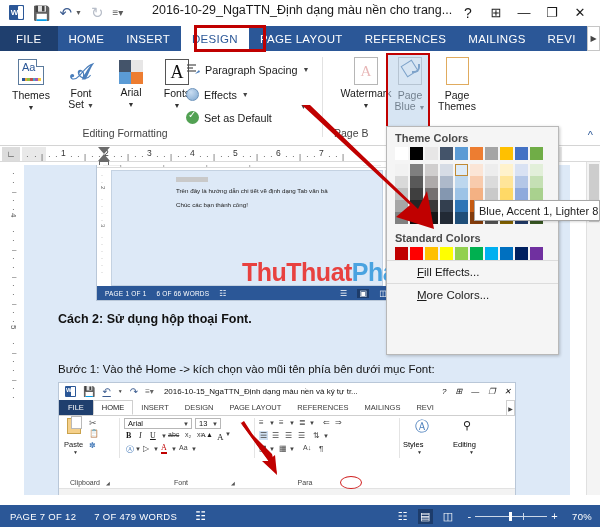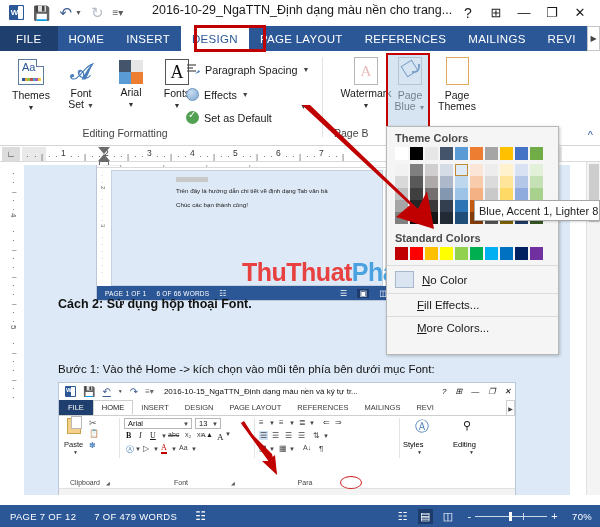--- a/index.html
+++ b/index.html
@@ -649,21 +649,21 @@
         <span>6 OF 66 WORDS</span>
         <span class="vbtn">☷</span>
         <span class="right">
           <span class="vbtn">☰</span>
           <span class="vbtn on">▣</span>
           <span class="vbtn">◫</span>
         </span>
       </div>
     </div>
 
-    <div class="dl" style="top:132px; font-size:12.5px; font-weight:bold;">Cách 2: Sử dụng hộp thoại Font.</div>
+    <div class="dl" style="top:147px; font-size:12.5px; font-weight:bold;">Cách 2: Sử dụng hộp thoại Font.</div>
     <div class="dl" style="top:198px; font-size:11.5px;">Bước 1: Vào thẻ Home -&gt; kích chọn vào mũi tên phía bên dưới mục Font:</div>
 
     <div id="emb2">
       <div class="e2title">
         <div class="e2logo">
             <span>W</span>
           </div>
         <span class="e2qi">💾</span>
         <span class="e2qi u">↶</span>
         <span class="e2qi" style="font-size:5px;color:#444;">▼</span>
@@ -878,24 +878,20 @@
         <div class="sw" style="background: rgb(255, 192, 0);"></div>
         <div class="sw" style="background: rgb(255, 255, 0);"></div>
         <div class="sw" style="background: rgb(146, 208, 80);"></div>
         <div class="sw" style="background: rgb(0, 176, 80);"></div>
         <div class="sw" style="background: rgb(0, 176, 240);"></div>
         <div class="sw" style="background: rgb(0, 112, 192);"></div>
         <div class="sw" style="background: rgb(0, 32, 96);"></div>
         <div class="sw" style="background: rgb(112, 48, 160);"></div>
       </div>
   </div>
-  <div id="nocolor">
-    <span class="chip"></span>
-    <span class="lbl"><span class="u">N</span>o Color</span>
-  </div>
   <div class="ddmi"><span class="u">F</span>ill Effects...</div>
   <div class="ddmi"><span class="u">M</span>ore Colors...</div>
 </div>
 
 <div id="tooltip">Blue, Accent 1, Lighter 8</div>
 
 <svg id="bigarrow" width="150" height="130" viewBox="0 0 150 130">
   <path d="M2 0 L10 0 L118 104 L127 86 L134 124 L96 112 L110 100 Z" fill="#c00000"></path>
 </svg>
 

